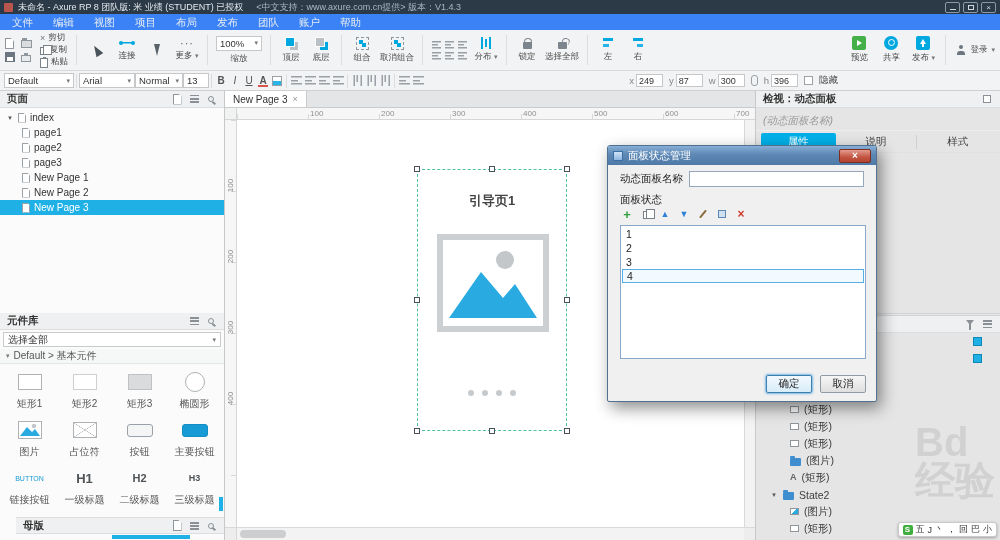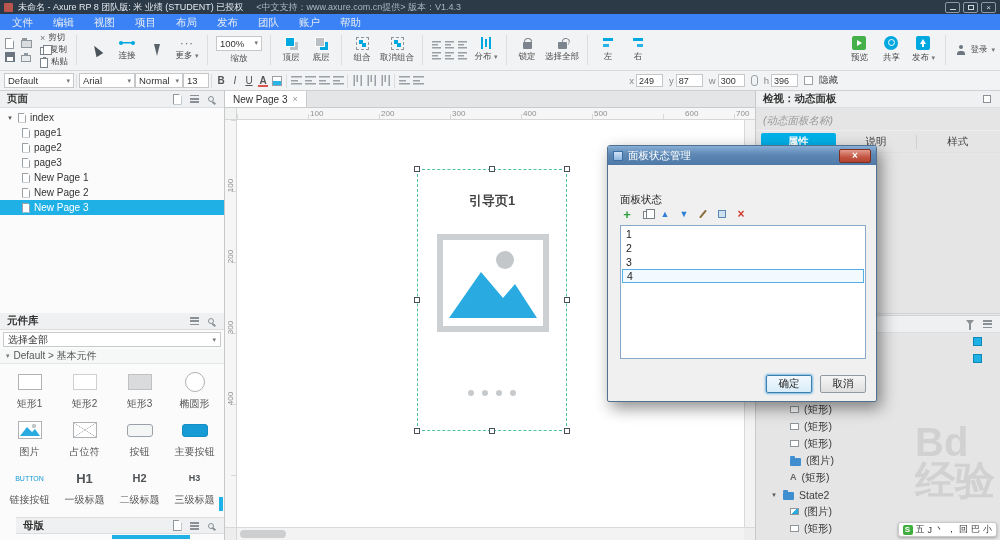--- a/index.html
+++ b/index.html
@@ -193,21 +193,21 @@
 .img-widget { position:absolute; left:19px; top:64px; }
 .dots { position:absolute; top:220px; left:0; width:100%; display:flex; justify-content:center; gap:8px; }
 .dot { width:6px; height:6px; border-radius:50%; background:#c6cacd; }
 
 
 .insp-name { padding:2px 7px; border-bottom:1px solid #ededee; }
 .insp-name input { width:100%; border:0; background:transparent; font-size:10.5px; color:#333; font-family:inherit; }
 .insp-name input::placeholder { font-style:italic; color:#9a9a9a; }
 .insp-tabs { display:flex; align-items:center; height:22px; padding:0 5px; gap:3px; border-bottom:1px solid #e0e0e0; flex:none; }
 .itab { flex:1; text-align:center; font-size:10.5px; color:#444; height:17px; line-height:17px; border-radius:2px; }
-.itab.active { background:#00b0e8; color:#fff;font-weight:bold; }
+.itab.active { background:#00b0e8; color:#fff; }
 .itab-sep { width:1px; height:14px; background:#d0d0d0; flex:none; }
 .insp-props { height:160px; flex:none; }
 .splitter { height:3px; flex:none; background:#e4e6e7; border-top:1px solid #d2d3d4; border-bottom:1px solid #d2d3d4; }
 .outline-rows { flex:1; overflow:hidden; }
 .orow { height:17px; display:flex; align-items:center; gap:5px; font-size:10.5px; color:#3c3c3c; padding:0 8px; }
 .osp { flex:1; }
 .oexp { font-size:7px; color:#555; width:8px; text-align:center; flex:none; }
 .ico-rect { width:9px; height:7px; border:1px solid #8f969b; background:#fff; flex:none; }
 .ico-img { width:9px; height:7px; border:1px solid #8f969b; background:linear-gradient(135deg, #fff 45%, #29abe2 45%); flex:none; }
 .ico-ofolder { width:11px; height:8px; background:#3f8fd0; border-radius:1px; position:relative; margin-top:2px; flex:none; }
@@ -657,21 +657,21 @@
         <span class="tabbar-menu"><span class="ico-menu"></span></span>
       </div>
       <div class="ruler-row">
         <div class="ruler-corner"></div>
         <div class="h-ruler">
           <span class="h-num" style="left:73px">100</span>
           <span class="h-num" style="left:144px">200</span>
           <span class="h-num" style="left:215px">300</span>
           <span class="h-num" style="left:286px">400</span>
           <span class="h-num" style="left:357px">500</span>
-          <span class="h-num" style="left:448px">600</span>
+          <span class="h-num" style="left:428px">600</span>
           <span class="h-num" style="left:499px">700</span>
         </div>
       </div>
       <div class="canvas-body">
         <div class="v-ruler">
           <span class="v-num" style="top:61px">100</span>
           <span class="v-num" style="top:132px">200</span>
           <span class="v-num" style="top:203px">300</span>
           <span class="v-num" style="top:274px">400</span>
         </div>
@@ -807,20 +807,24 @@
     <div>经验</div>
   </div>
 
   <div class="dialog">
     <div class="dlg-title">
       <span class="dlg-ico"></span>
       <span>面板状态管理</span>
       <span class="dlg-close">×</span>
     </div>
     <div class="dlg-body">
+      <div class="row-name">
+        <span>动态面板名称</span>
+        <input value="" style="">
+      </div>
       <div class="states-label">面板状态</div>
       <div class="dlg-tools">
         <span class="dti add">+</span>
         <span class="dti">
             <span class="ico-sheets"></span>
           </span>
         <span class="dti up">▲</span>
         <span class="dti down">▼</span>
         <span class="dti">
             <span class="ico-pencil"></span>

